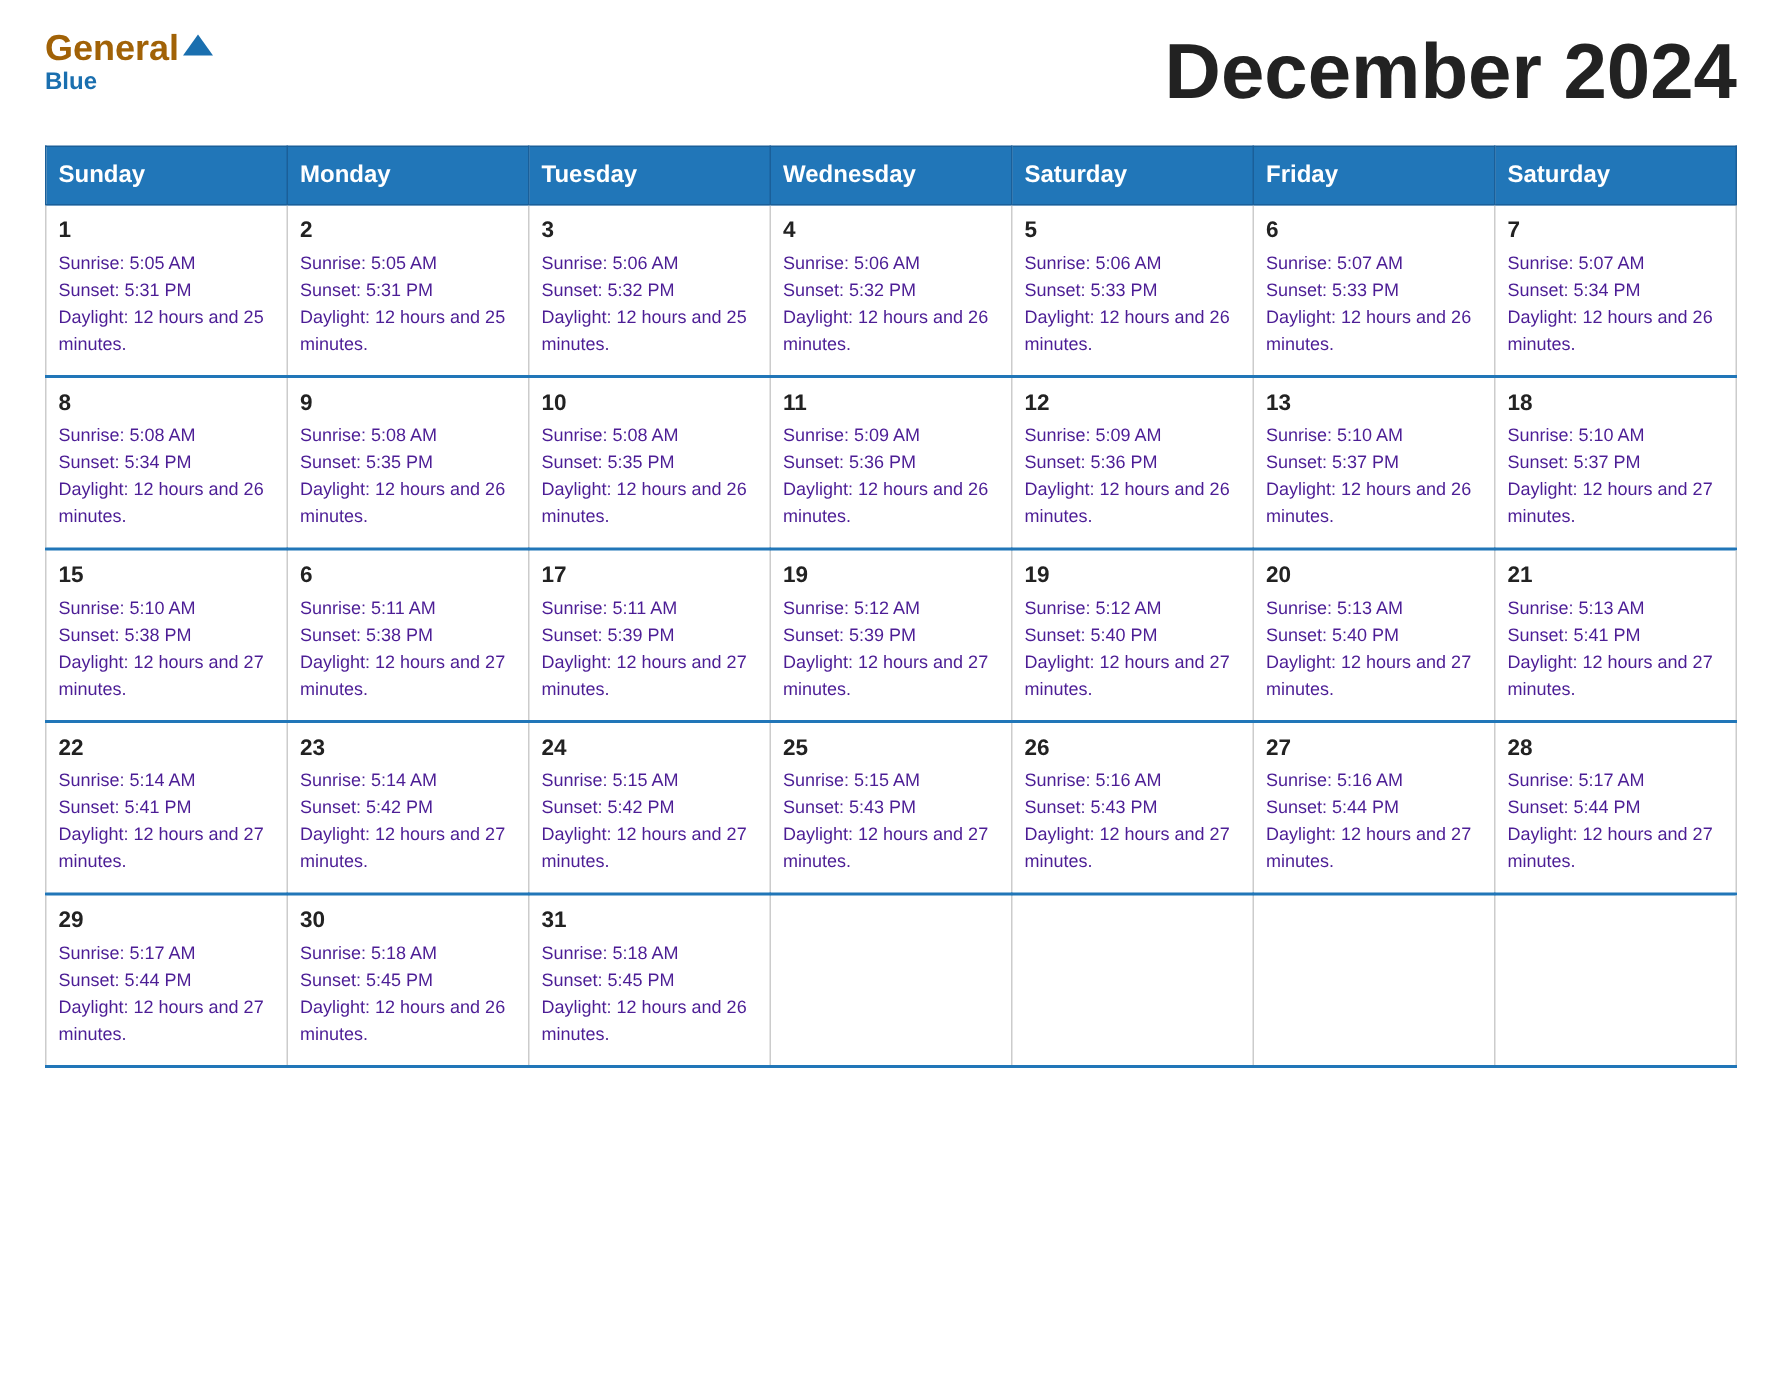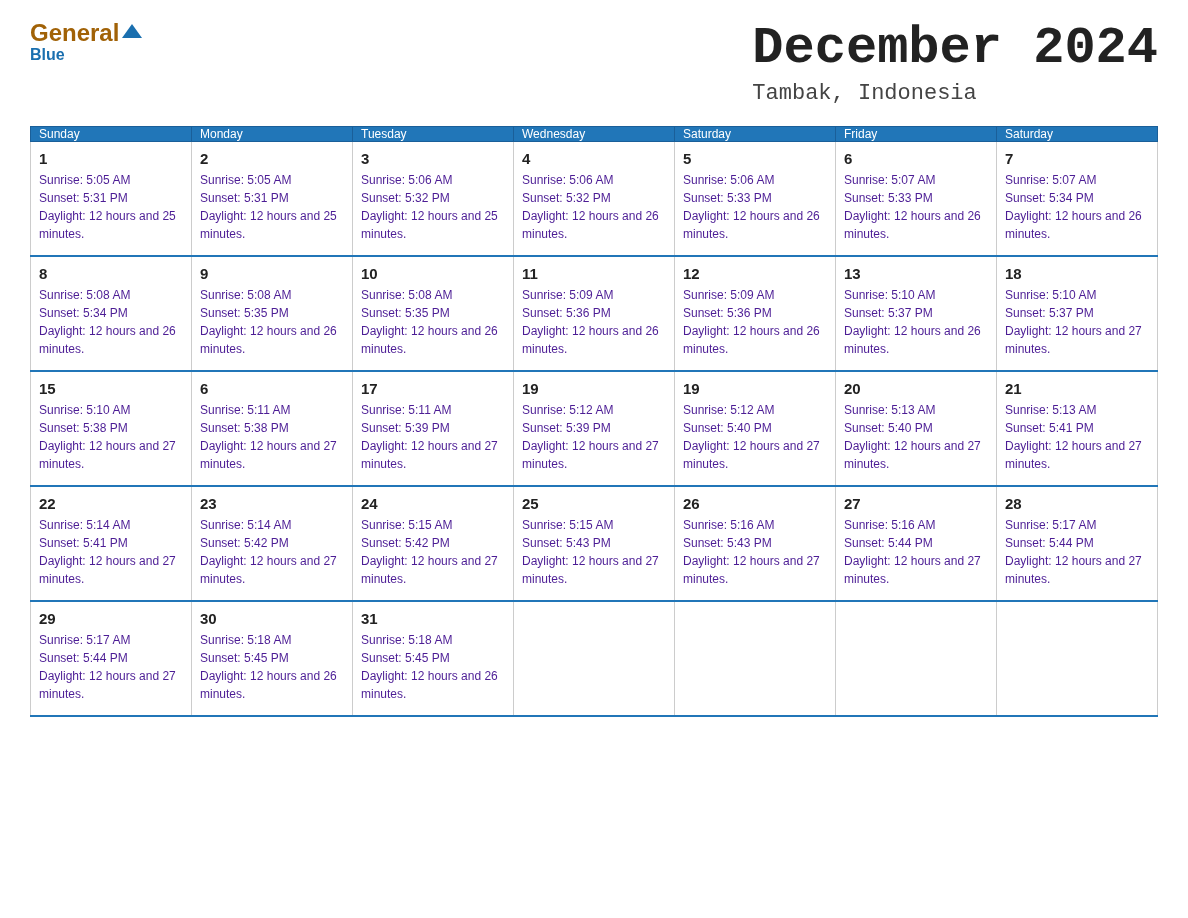--- a/index.html
+++ b/index.html
@@ -18,21 +18,21 @@
       margin-bottom: 20px;
     }
 
     .logo {
       display: flex;
       align-items: center;
       gap: 6px;
     }
 
     .title-block {
-      font-family: Liberation Mono, monospace;
+      text-align: right;
     }
 
     .month-title {
       font-size: 52px;
       font-weight: bold;
       color: #222;
       line-height: 1.1;
     }
 
     .location {
@@ -46,23 +46,23 @@
       border-collapse: collapse;
       table-layout: fixed;
     }
 
     thead tr {
       background-color: #2176b8;
     }
 
     thead th {
       color: white;
-      font-size: 12px;
-      font-weight: normal;
-      padding: 0 8px;
+      font-size: 16px;
+      font-weight: bold;
+      padding: 10px 8px;
       text-align: left;
       border: 1px solid #1a5f99;
     }
 
     tbody tr {
       border-bottom: 2px solid #2176b8;
     }
 
     tbody td {
       vertical-align: top;
@@ -104,21 +104,20 @@
   <div class="logo">
   <div style="display:flex;align-items:flex-end;gap:0px;">
     <div style="display:flex;flex-direction:column;line-height:1.1;">
       <span style="font-size:24px;font-weight:bold;color:#a16207;font-family:Arial;">General<span style="display:inline-block;margin-left:3px;width:0;height:0;border-left:10px solid transparent;border-right:10px solid transparent;border-bottom:14px solid #1a6faf;vertical-align:middle;position:relative;top:-4px;"></span></span>
       <span style="font-size:16px;font-weight:bold;color:#1a6faf;font-family:Arial;">Blue</span>
     </div>
   </div>
 </div>
   <div class="title-block">
     <div class="month-title">December 2024</div>
-    <div class="location">Tambak, Indonesia</div>
   </div>
 </div>
 
 <table>
   <thead>
     <tr>
       <th>Sunday</th>
       <th>Monday</th>
       <th>Tuesday</th>
       <th>Wednesday</th>

